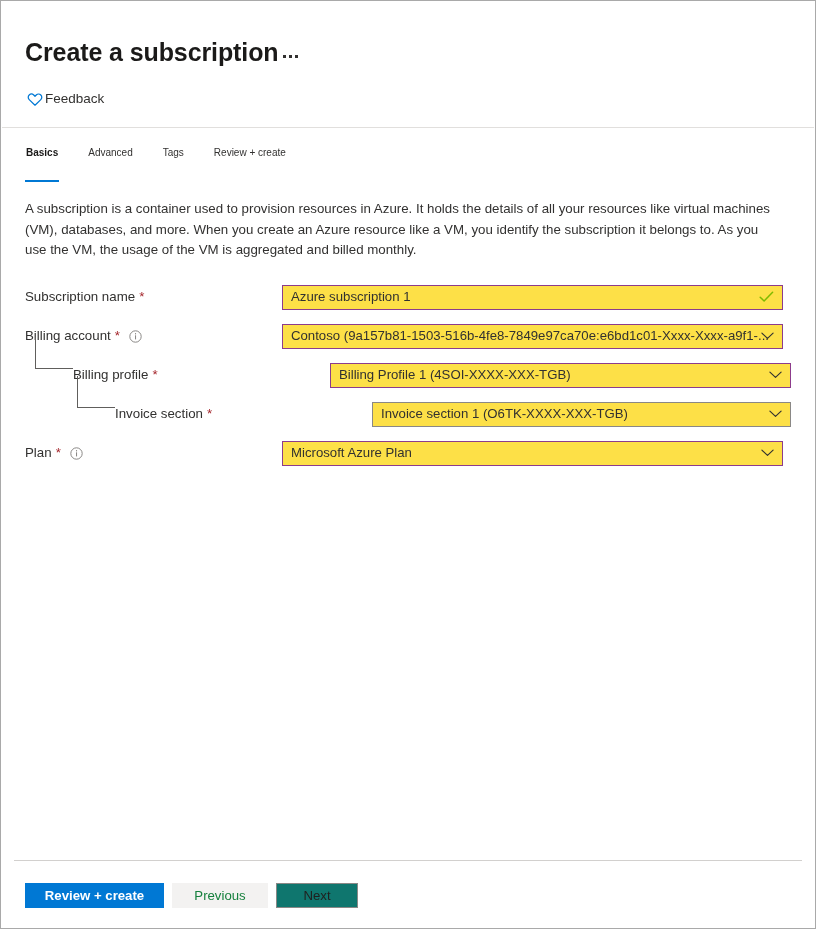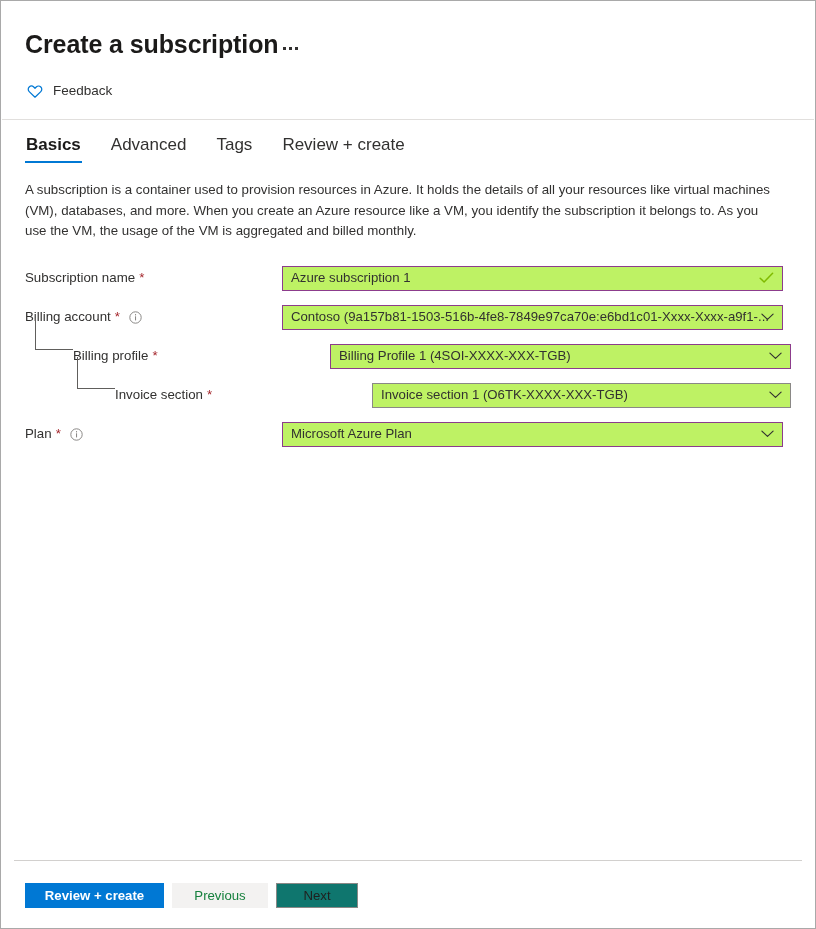--- a/index.html
+++ b/index.html
@@ -22,20 +22,21 @@
     overflow: hidden;
   }
 
   
   .header {
     padding: 28px 24px 0 24px;
   }
   .title-row {
     display: flex;
     align-items: center;
+    margin-top: 8px;
   }
   .page-title {
     font-size: 25px;
     font-weight: 600;
     color: #1b1a19;
     letter-spacing: -0.1px;
     line-height: 30px;
     margin: 0;
   }
   .ellipsis-btn {
@@ -53,21 +54,21 @@
     display: block;
   }
 
   
   .commandbar {
     padding: 20px 24px 0 24px;
   }
   .feedback {
     display: inline-flex;
     align-items: center;
-    gap: 10px;
+    gap: 2px;
     cursor: pointer;
     padding: 3px 2px;
   }
   .feedback-label {
     font-size: 13.5px;
     color: #323130;
     line-height: 18px;
   }
   .heart-icon svg { display: block; }
 
@@ -79,23 +80,23 @@
 
   
   .tabs {
     display: flex;
     align-items: flex-end;
     gap: 28px;
     padding: 14px 24px 0 24px;
   }
   .tab {
     position: relative;
-    font-size: 17px;
-    color: #323130;
-    padding: 2px 1px 9px 1px;
+    font-size: 10px;
+    color: #323130;
+    padding: 2px 1px 20px 1px;
     cursor: pointer;
     line-height: 18px;
     white-space: nowrap;
   }
   .tab.active {
     font-weight: 700;
     color: #1b1a19;
   }
   .tab.active::after {
     content: "";
@@ -178,21 +179,21 @@
     background: #605e5c;
   }
 
   
   .control {
     position: relative;
     width: 501px;
     height: 25px;
     box-sizing: border-box;
     border: 1px solid #8a8886;
-    background: #bef264;
+    background: #fde047;
     display: flex;
     align-items: center;
     cursor: pointer;
   }
   .control.accent { border-color: #8c3c8c; }
   .control-value {
     font-size: 13.2px;
     color: #323130;
     padding-left: 8px;
     padding-right: 30px;

